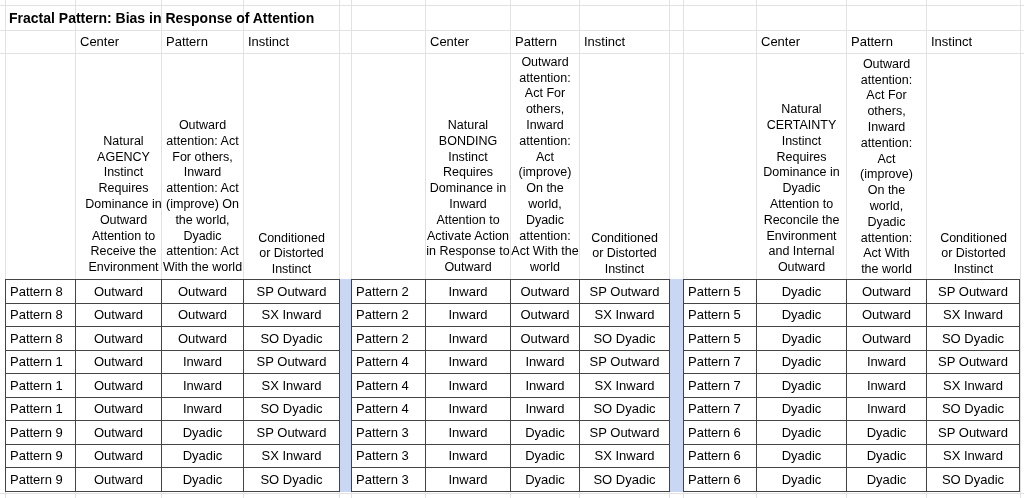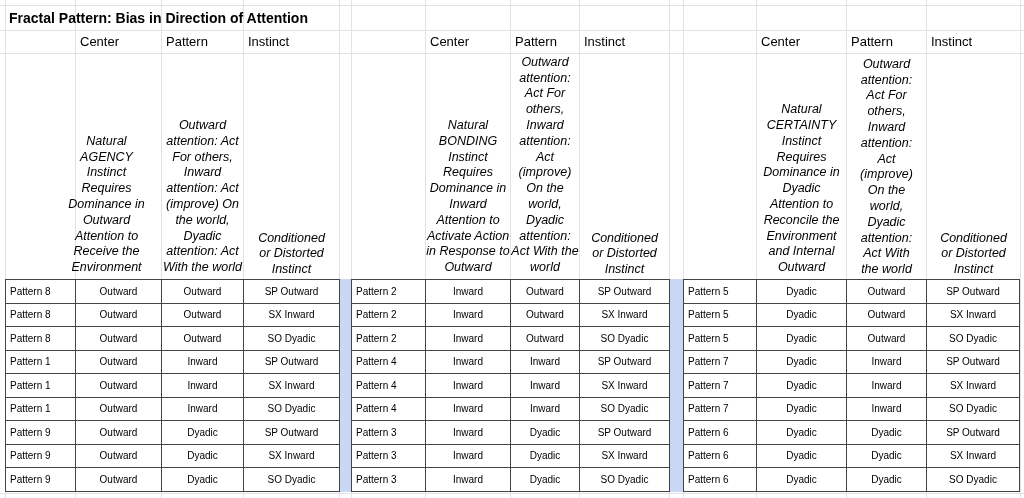--- a/index.html
+++ b/index.html
@@ -16,26 +16,26 @@
     position: absolute; left: 9px; top: 6px; height: 24px; line-height: 24px;
     font-weight: bold; font-size: 14px; white-space: nowrap;
   }
   .hdr {
     position: absolute; top: 31px; height: 22px; line-height: 22px;
     font-size: 13px; padding-left: 4px; white-space: nowrap;
   }
   .desc {
     position: absolute; top: 54px; height: 224px;
     display: flex; align-items: flex-end; justify-content: center;
-    font-size: 12.5px; line-height: 15.8px; text-align: center; font-style: italic;
+    font-size: 12.5px; line-height: 15.8px; text-align: center;
   }
   .desc span { display: block; padding-bottom: 2px; }
   table.data {
     position: absolute; top: 279px; border-collapse: collapse;
-    font-size: 10px;
+    font-size: 13px;
   }
   table.data td {
     border: 1px solid #444; height: 22.5px; padding: 0; text-align: center;
     white-space: nowrap; background: #fff;
   }
   table.data td.first { text-align: left; padding-left: 4px; }
   table.data { border: 1.5px solid #333; }
 </style>
 </head>
 <body>
@@ -58,26 +58,26 @@
   <div class="vline" style="left:1020px"></div>
   <div class="hline" style="top:5px"></div>
   <div class="hline" style="top:30px"></div>
   <div class="hline" style="top:53px"></div>
   <div class="hline" style="top:493px"></div>
 </div>
 
 <div class="sep" style="left:340px; top:279px; width:11px; height:213px"></div>
 <div class="sep" style="left:670px; top:279px; width:13px; height:213px"></div>
 
-<div class="title">Fractal Pattern: Bias in Direction of Attention</div>
+<div class="title">Fractal Pattern: Bias in Response of Attention</div>
 
 <div class="hdr" style="left:76px">Center</div>
 <div class="hdr" style="left:162px">Pattern</div>
 <div class="hdr" style="left:244px">Instinct</div>
-<div class="desc" style="left:64px; width:85px">
+<div class="desc" style="left:81px; width:85px">
     <span>Natural AGENCY Instinct Requires Dominance in Outward Attention to Receive the Environment</span>
   </div>
 <div class="desc" style="left:162px; width:81px">
     <span>Outward attention: Act For others, Inward attention: Act (improve) On the world, Dyadic attention: Act With the world</span>
   </div>
 <div class="desc" style="left:244px; width:95px">
     <span style="padding:0 14px">Conditioned or Distorted Instinct</span>
   </div>
 
 <div class="hdr" style="left:426px">Center</div>

